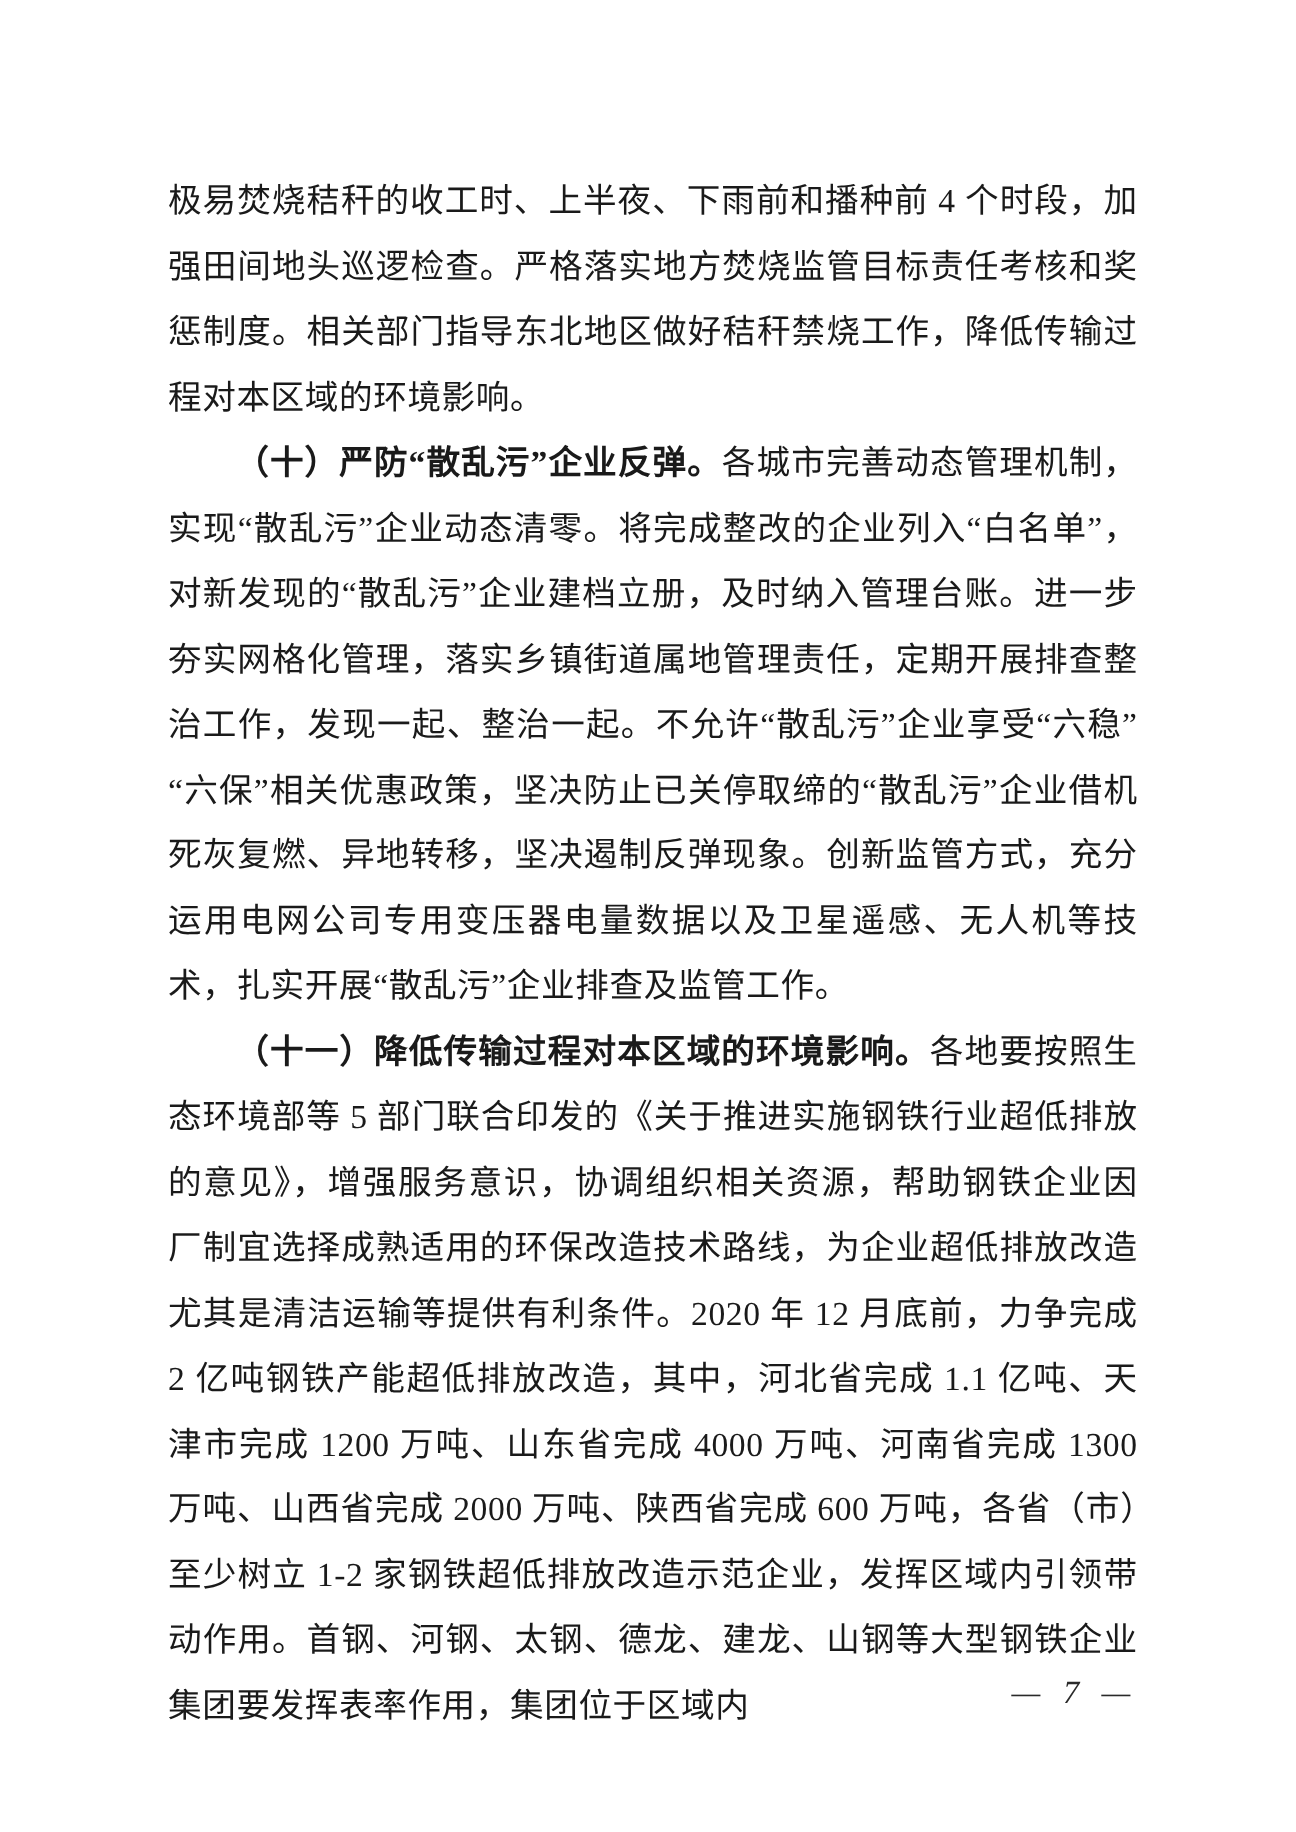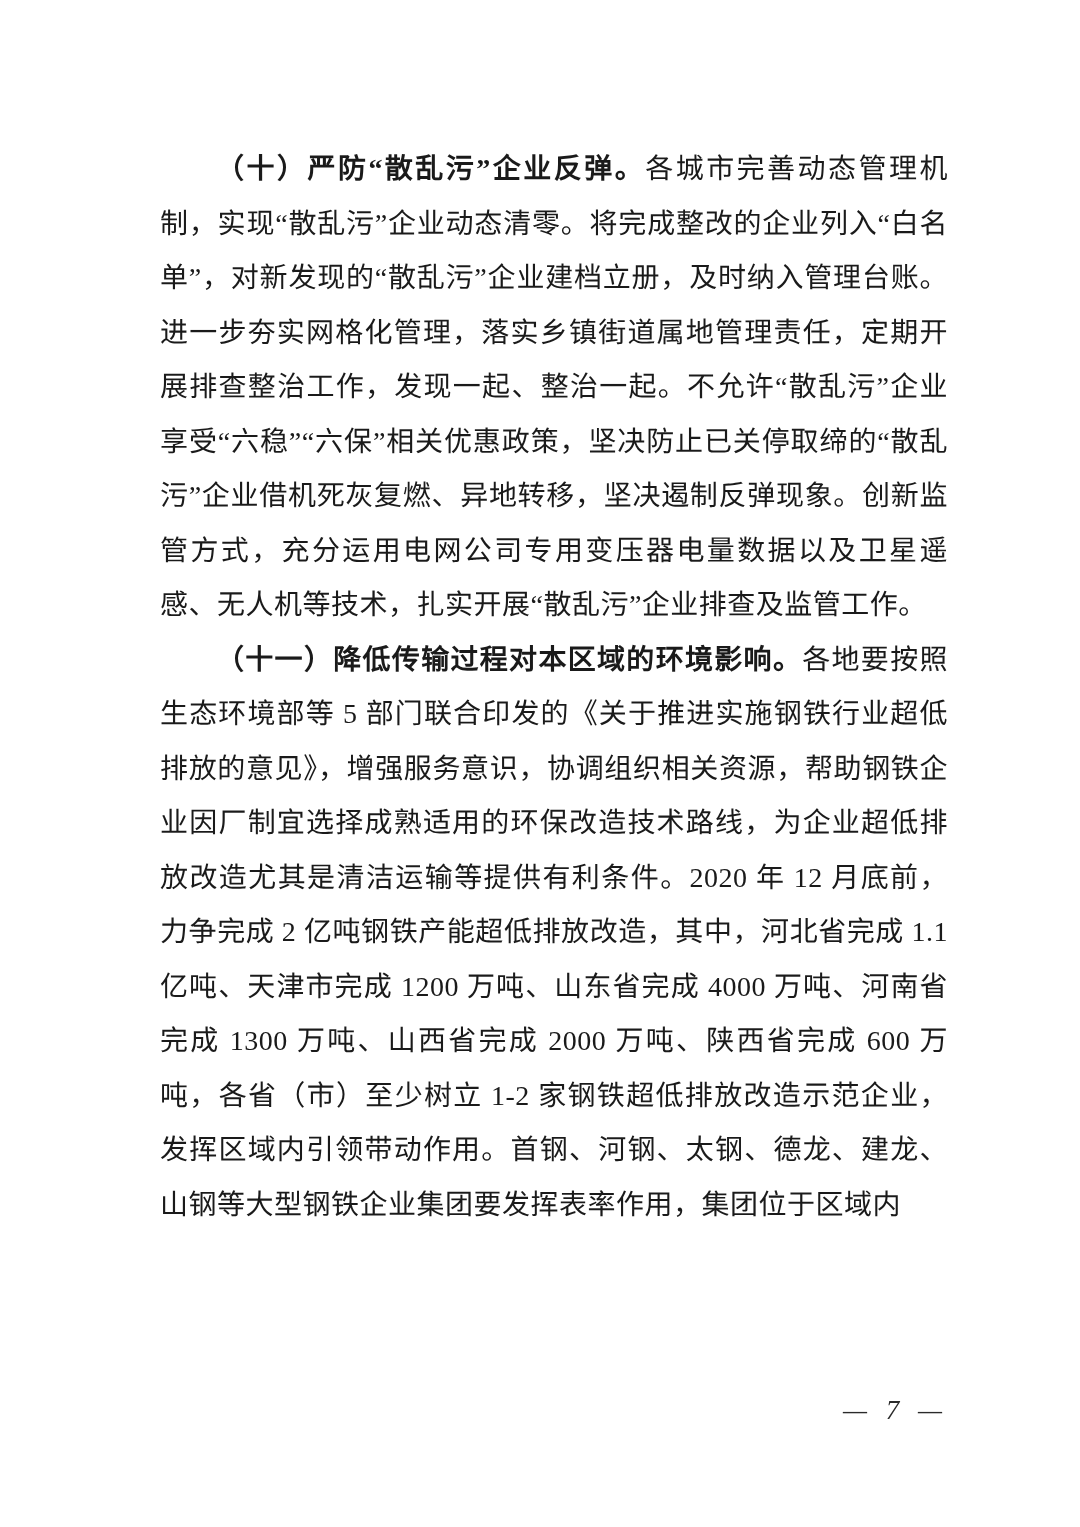--- a/index.html
+++ b/index.html
@@ -26,21 +26,20 @@
     margin: 0;
     font-size: 28px;
     line-height: 54.5px;
     text-align: justify;
     text-align-last: left;
     letter-spacing: 0.5px;
     word-break: break-all;
   }
   .para.indent {
     text-indent: 2em;
-    margin-left: 20px;
   }
   .para .lead {
     font-weight: 700;
   }
   .page-number {
     position: absolute;
     top: 1390px;
     right: 132px;
     font-size: 27px;
     line-height: 40px;
@@ -48,20 +47,21 @@
     font-style: italic;
     color: #2a2a2a;
   }
 </style>
 </head>
 <body>
 
 <div class="page">
   <div class="content">
 
+    <p class="para"><span>极易焚烧秸秆的收工时、上半夜、下雨前和播种前 4 个时段，加强田间地头巡逻检查。严格落实地方焚烧监管目标责任考核和奖惩制度。相关部门指导东北地区做好秸秆禁烧工作，降低传输过程对本区域的环境影响。</span></p>
 
     <p class="para indent"><span class="lead">（十）严防“散乱污”企业反弹。</span><span>各城市完善动态管理机制，实现“散乱污”企业动态清零。将完成整改的企业列入“白名单”，对新发现的“散乱污”企业建档立册，及时纳入管理台账。进一步夯实网格化管理，落实乡镇街道属地管理责任，定期开展排查整治工作，发现一起、整治一起。不允许“散乱污”企业享受“六稳”“六保”相关优惠政策，坚决防止已关停取缔的“散乱污”企业借机死灰复燃、异地转移，坚决遏制反弹现象。创新监管方式，充分运用电网公司专用变压器电量数据以及卫星遥感、无人机等技术，扎实开展“散乱污”企业排查及监管工作。</span></p>
 
     <p class="para indent"><span class="lead">（十一）降低传输过程对本区域的环境影响。</span><span>各地要按照生态环境部等 5 部门联合印发的《关于推进实施钢铁行业超低排放的意见》，增强服务意识，协调组织相关资源，帮助钢铁企业因厂制宜选择成熟适用的环保改造技术路线，为企业超低排放改造尤其是清洁运输等提供有利条件。2020 年 12 月底前，力争完成 2 亿吨钢铁产能超低排放改造，其中，河北省完成 1.1 亿吨、天津市完成 1200 万吨、山东省完成 4000 万吨、河南省完成 1300 万吨、山西省完成 2000 万吨、陕西省完成 600 万吨，各省（市）至少树立 1-2 家钢铁超低排放改造示范企业，发挥区域内引领带动作用。首钢、河钢、太钢、德龙、建龙、山钢等大型钢铁企业集团要发挥表率作用，集团位于区域内</span></p>
 
   </div>
 
   <div class="page-number">— 7 —</div>
 </div>
 

